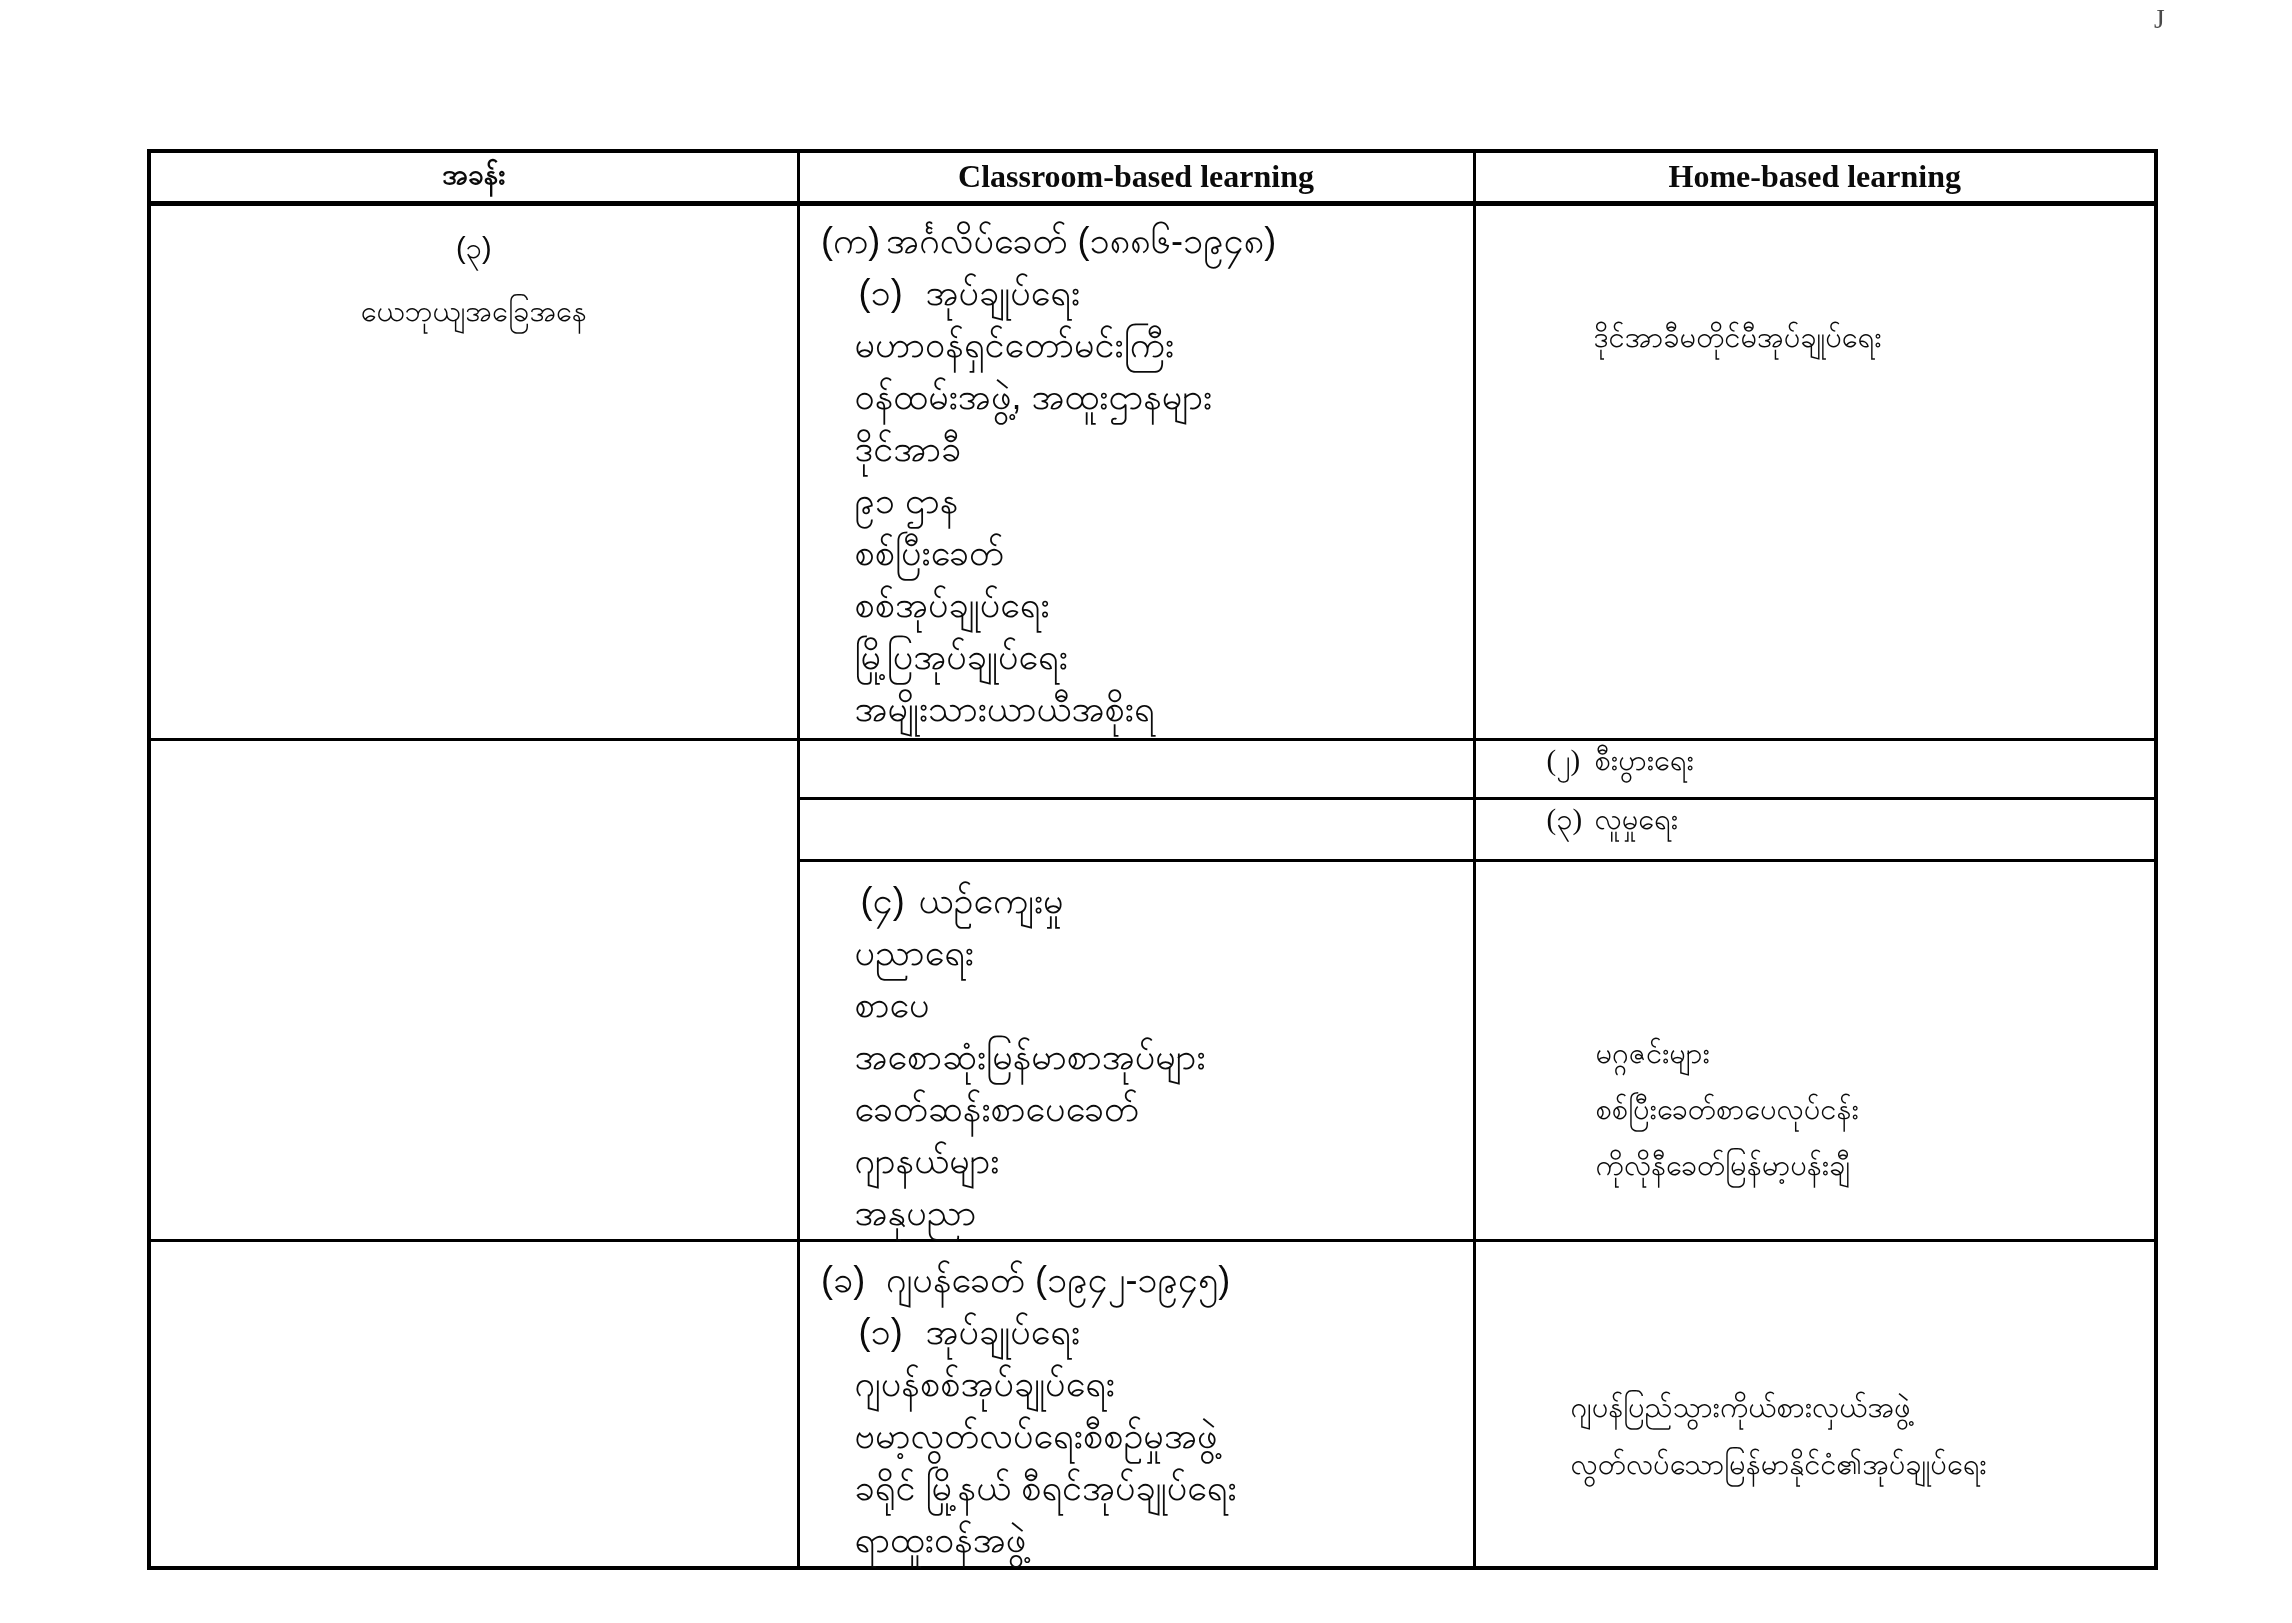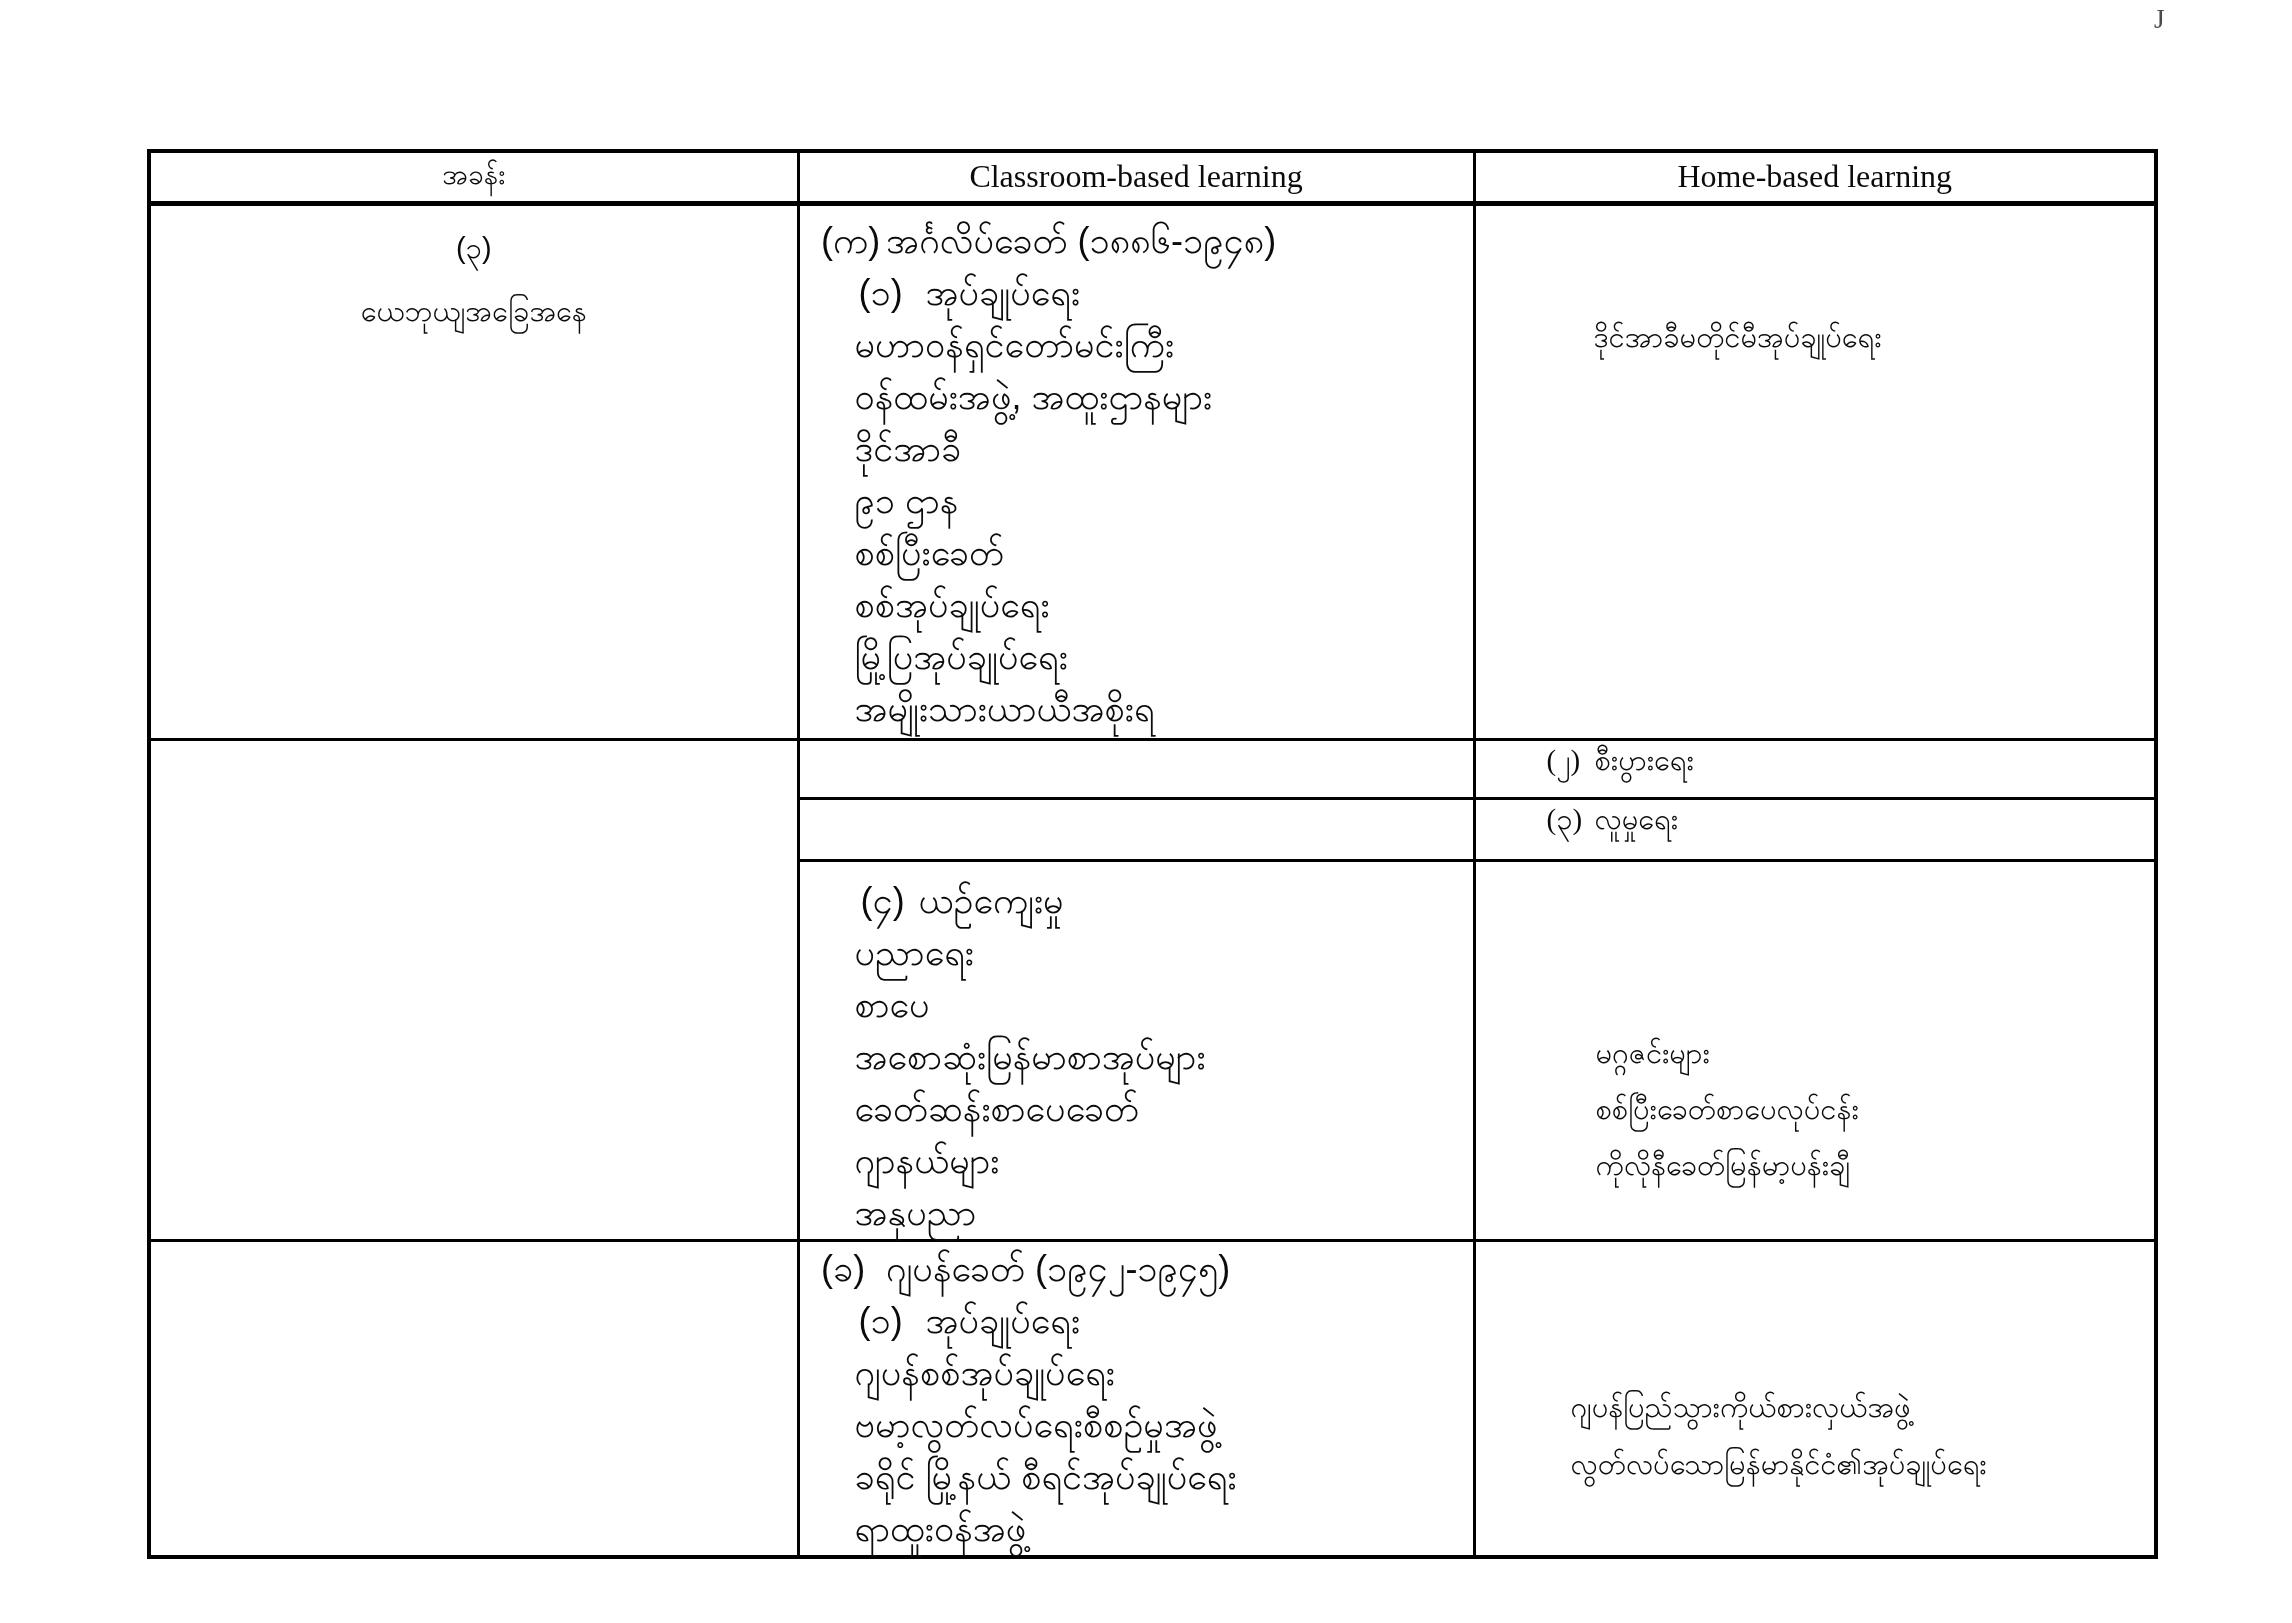--- a/index.html
+++ b/index.html
@@ -23,41 +23,41 @@
     table-layout:fixed;
   }
   table.doc-table,
   table.doc-table th,
   table.doc-table td{
     border:3.9px solid #000;
   }
   table.doc-table{border-width:4.9px;}
   table.doc-table th{
     border-bottom-width:5.9px;
-    font-weight:normal;
+    font-weight:bold;
     vertical-align:middle;
     padding:0;
   }
   table.doc-table td{
     vertical-align:top;
     padding:0;
   }
   th.my{font-size:28px;text-align:center;}
   th.en{
     font-family:"Liberation Serif","DejaVu Serif",serif;
     font-size:32px;text-align:center;
   }
   
   .c1r1{text-align:center;}
   .c1r1 .cline{line-height:63px;padding-top:11.8px;font-size:29px;}
   .c1r1 .cline + .cline{padding-top:0;}
   
   .pad-r1{padding-top:9.8px;}
   .pad-r4{padding-top:13.7px;}
-  .pad-r5{padding-top:1px;}
+  .pad-r5{padding-top:12px;}
   .line{line-height:52px;font-size:36px;white-space:nowrap;}
   .lbl-a{display:inline-block;margin-left:21.6px;width:65px;}
   .lbl-1{display:inline-block;margin-left:59px;width:67px;}
   .lbl-4{display:inline-block;margin-left:61px;width:58px;}
   .sub{margin-left:55px;}
   
   .home-r1{padding:110px 9.8px 0 118px;font-size:29px;line-height:43px;}
   .home-num-line{padding-left:71px;font-size:29px;white-space:nowrap;font-family:Liberation Serif, serif;}
   .lbl-h{display:inline-block;width:48px;}
   td.vmid{vertical-align:middle;}

